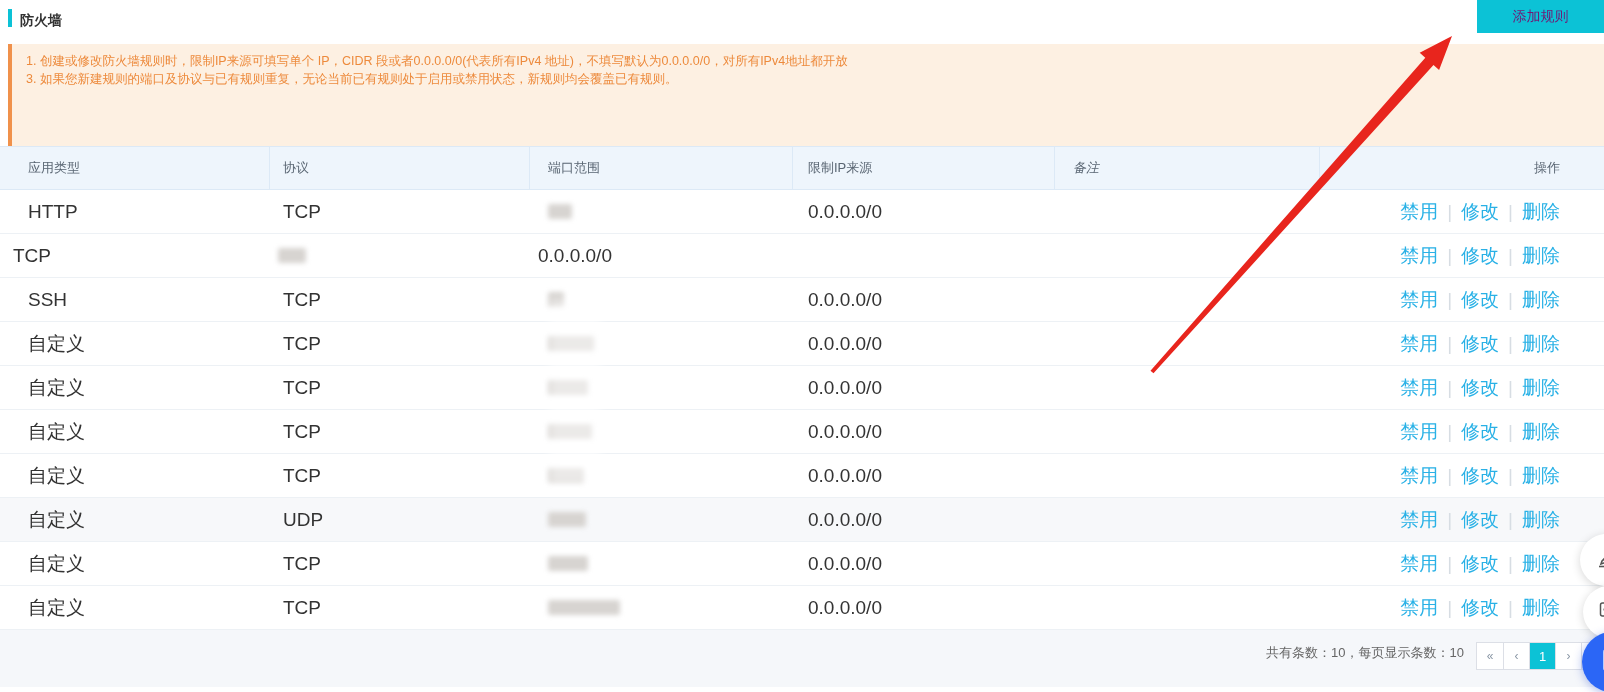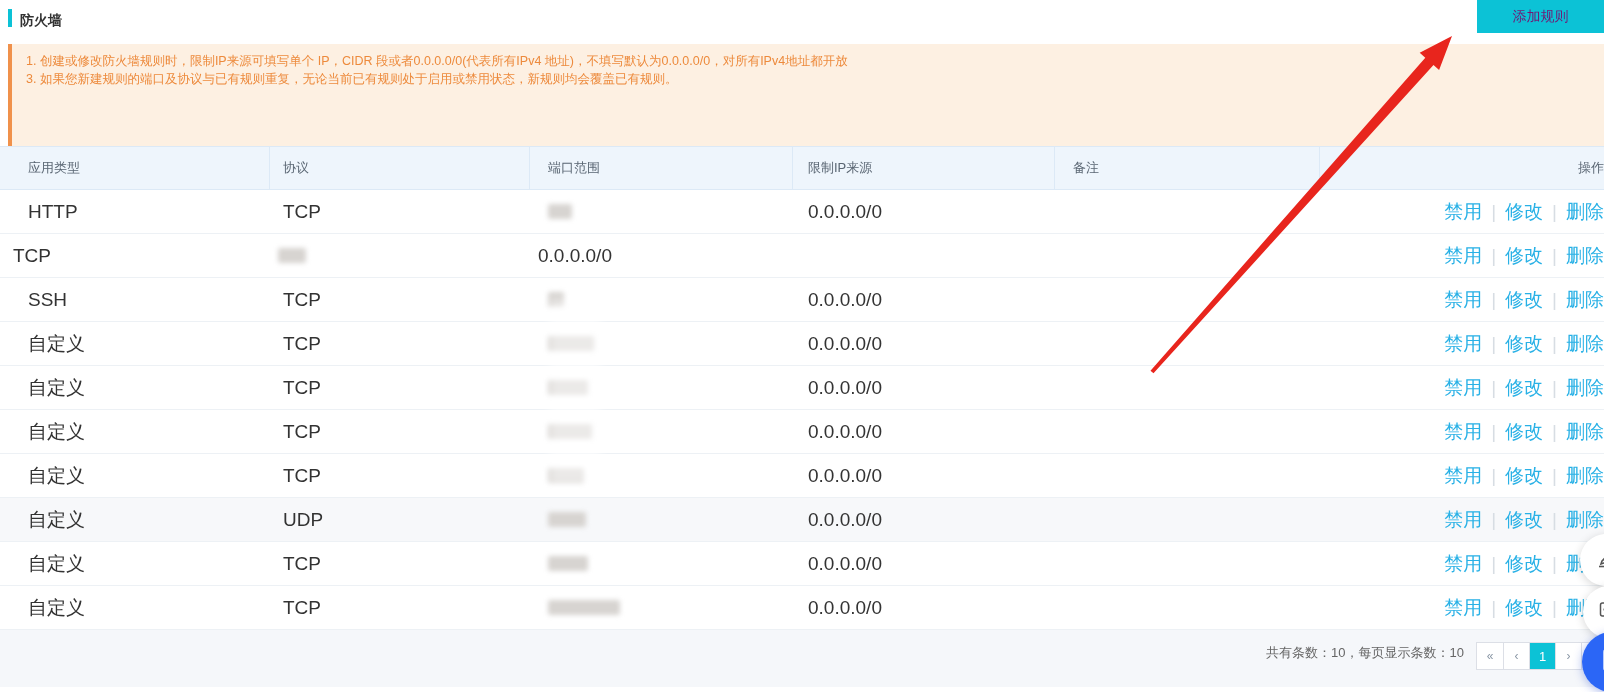--- a/index.html
+++ b/index.html
@@ -30,22 +30,22 @@
     border-top:1px solid var(--header-border);border-bottom:1px solid var(--header-border);
     color:#5a6673;font-size:13px;
   }
   .thead .cell{border-right:1px solid var(--header-border);}
   .thead .cell:last-child{border-right:none;}
   .cell{display:flex;align-items:center;box-sizing:border-box;height:100%;}
   .c1{width:270px;padding-left:28px;}
   .c2{width:260px;padding-left:13px;}
   .c3{width:263px;padding-left:18px;text-align:center;}
   .c4{width:262px;padding-left:15px;}
-  .c5{width:265px;padding-left:18px;}
-  .c6{flex:1;justify-content:flex-end;}
+  .c5{width:265px;padding-left:18px;font-style:italic;}
+  .c6{flex:1;justify-content:flex-end;padding-right:44px;}
   .row{
     display:flex;height:44px;box-sizing:border-box;background:#fff;
     border-bottom:1px solid var(--row-border);font-size:19px;color:var(--text);
   }
   .row.alt{background:var(--row-alt);}
   .blur-block{height:15px;background:#d7d4d1;border-radius:2px;filter:blur(2.5px);}
   .action-link{color:var(--link);cursor:pointer;white-space:nowrap;}
   .action-sep{color:#d7dde3;margin:0 9px;}
   .haze{
     position:absolute;left:549px;top:300px;width:52px;height:185px;

